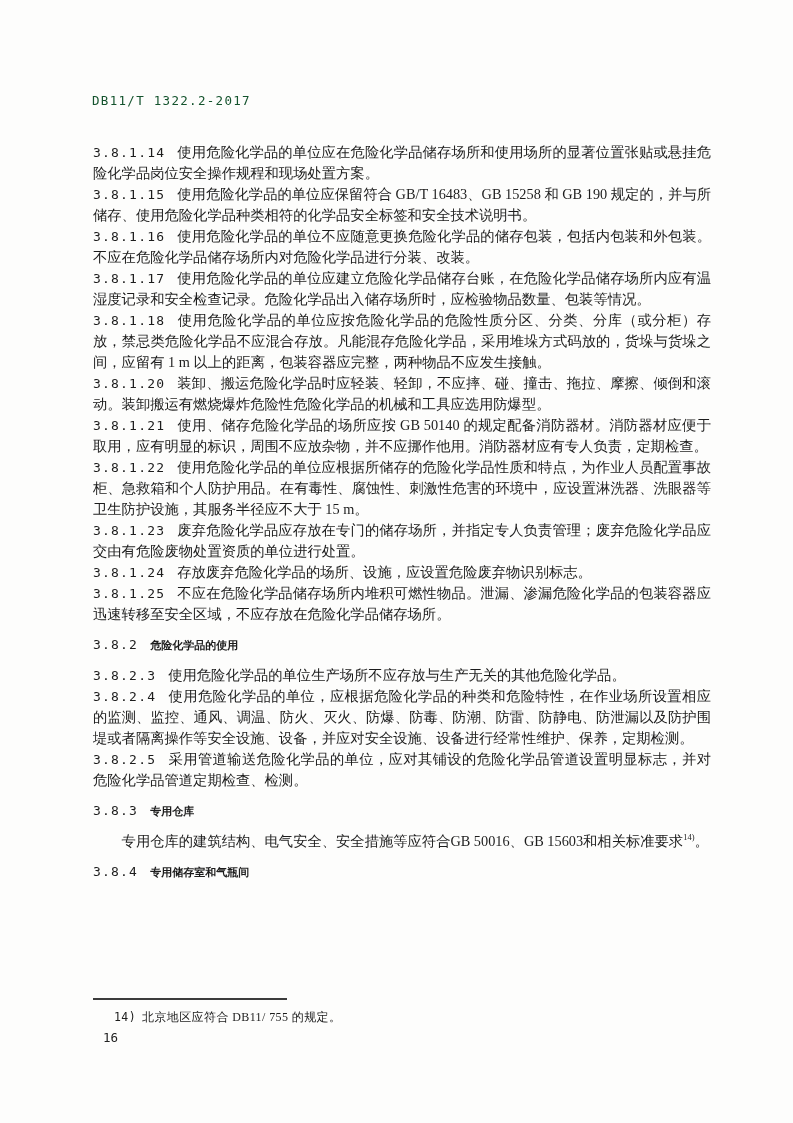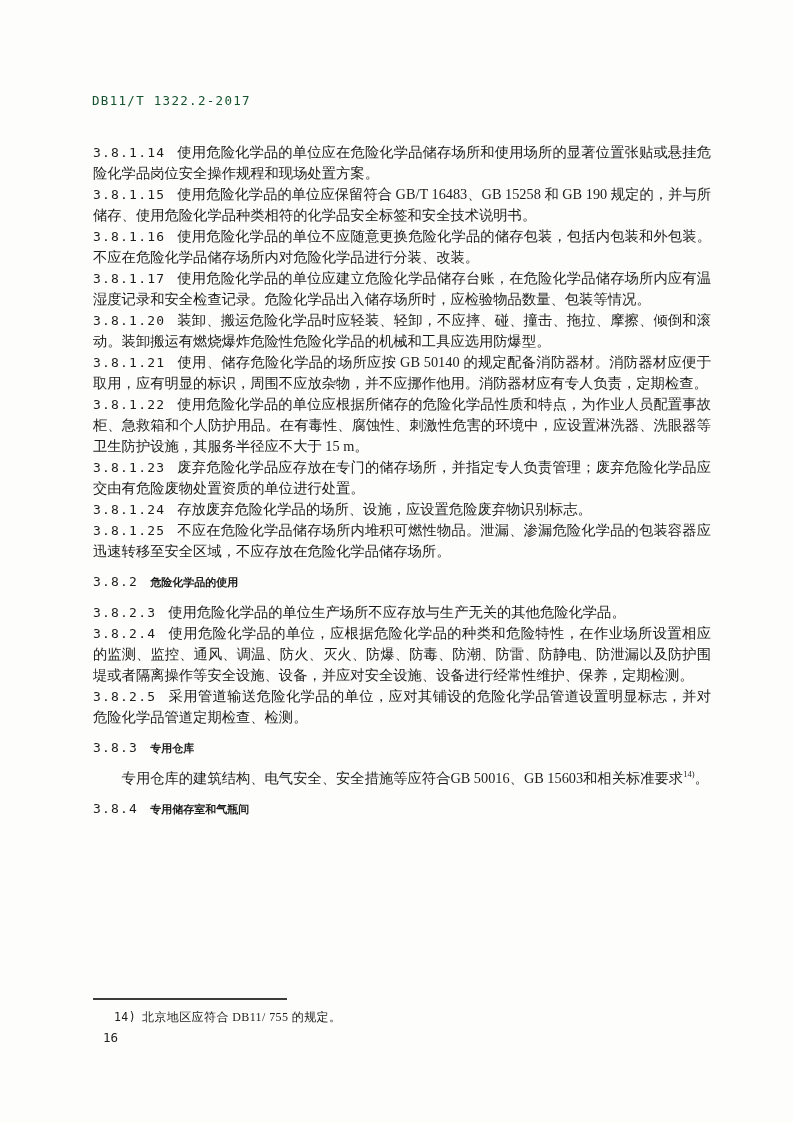--- a/index.html
+++ b/index.html
@@ -104,20 +104,21 @@
 <div class="page">
 
   <div class="doc-code">DB11/T 1322.2-2017</div>
 
   <div class="content">
 
     <p class="clause"><span class="cnum">3.8.1.14</span><span>使用危险化学品的单位应在危险化学品储存场所和使用场所的显著位置张贴或悬挂危险化学品岗位安全操作规程和现场处置方案。</span></p>
     <p class="clause"><span class="cnum">3.8.1.15</span><span>使用危险化学品的单位应保留符合 GB/T 16483、GB 15258 和 GB 190 规定的，并与所储存、使用危险化学品种类相符的化学品安全标签和安全技术说明书。</span></p>
     <p class="clause"><span class="cnum">3.8.1.16</span><span>使用危险化学品的单位不应随意更换危险化学品的储存包装，包括内包装和外包装。不应在危险化学品储存场所内对危险化学品进行分装、改装。</span></p>
     <p class="clause"><span class="cnum">3.8.1.17</span><span>使用危险化学品的单位应建立危险化学品储存台账，在危险化学品储存场所内应有温湿度记录和安全检查记录。危险化学品出入储存场所时，应检验物品数量、包装等情况。</span></p>
+    <p class="clause"><span class="cnum">3.8.1.18</span><span>使用危险化学品的单位应按危险化学品的危险性质分区、分类、分库（或分柜）存放，禁忌类危险化学品不应混合存放。凡能混存危险化学品，采用堆垛方式码放的，货垛与货垛之间，应留有 1 m 以上的距离，包装容器应完整，两种物品不应发生接触。</span></p>
     <p class="clause"><span class="cnum">3.8.1.20</span><span>装卸、搬运危险化学品时应轻装、轻卸，不应摔、碰、撞击、拖拉、摩擦、倾倒和滚动。装卸搬运有燃烧爆炸危险性危险化学品的机械和工具应选用防爆型。</span></p>
     <p class="clause"><span class="cnum">3.8.1.21</span><span>使用、储存危险化学品的场所应按 GB 50140 的规定配备消防器材。消防器材应便于取用，应有明显的标识，周围不应放杂物，并不应挪作他用。消防器材应有专人负责，定期检查。</span></p>
     <p class="clause"><span class="cnum">3.8.1.22</span><span>使用危险化学品的单位应根据所储存的危险化学品性质和特点，为作业人员配置事故柜、急救箱和个人防护用品。在有毒性、腐蚀性、刺激性危害的环境中，应设置淋洗器、洗眼器等卫生防护设施，其服务半径应不大于 15 m。</span></p>
     <p class="clause"><span class="cnum">3.8.1.23</span><span>废弃危险化学品应存放在专门的储存场所，并指定专人负责管理；废弃危险化学品应交由有危险废物处置资质的单位进行处置。</span></p>
     <p class="clause"><span class="cnum">3.8.1.24</span><span>存放废弃危险化学品的场所、设施，应设置危险废弃物识别标志。</span></p>
     <p class="clause"><span class="cnum">3.8.1.25</span><span>不应在危险化学品储存场所内堆积可燃性物品。泄漏、渗漏危险化学品的包装容器应迅速转移至安全区域，不应存放在危险化学品储存场所。</span></p>
 
     <p class="sec-heading"><span class="cnum">3.8.2</span><span class="stitle">危险化学品的使用</span></p>
 
     <p class="clause"><span class="cnum">3.8.2.3</span><span>使用危险化学品的单位生产场所不应存放与生产无关的其他危险化学品。</span></p>

